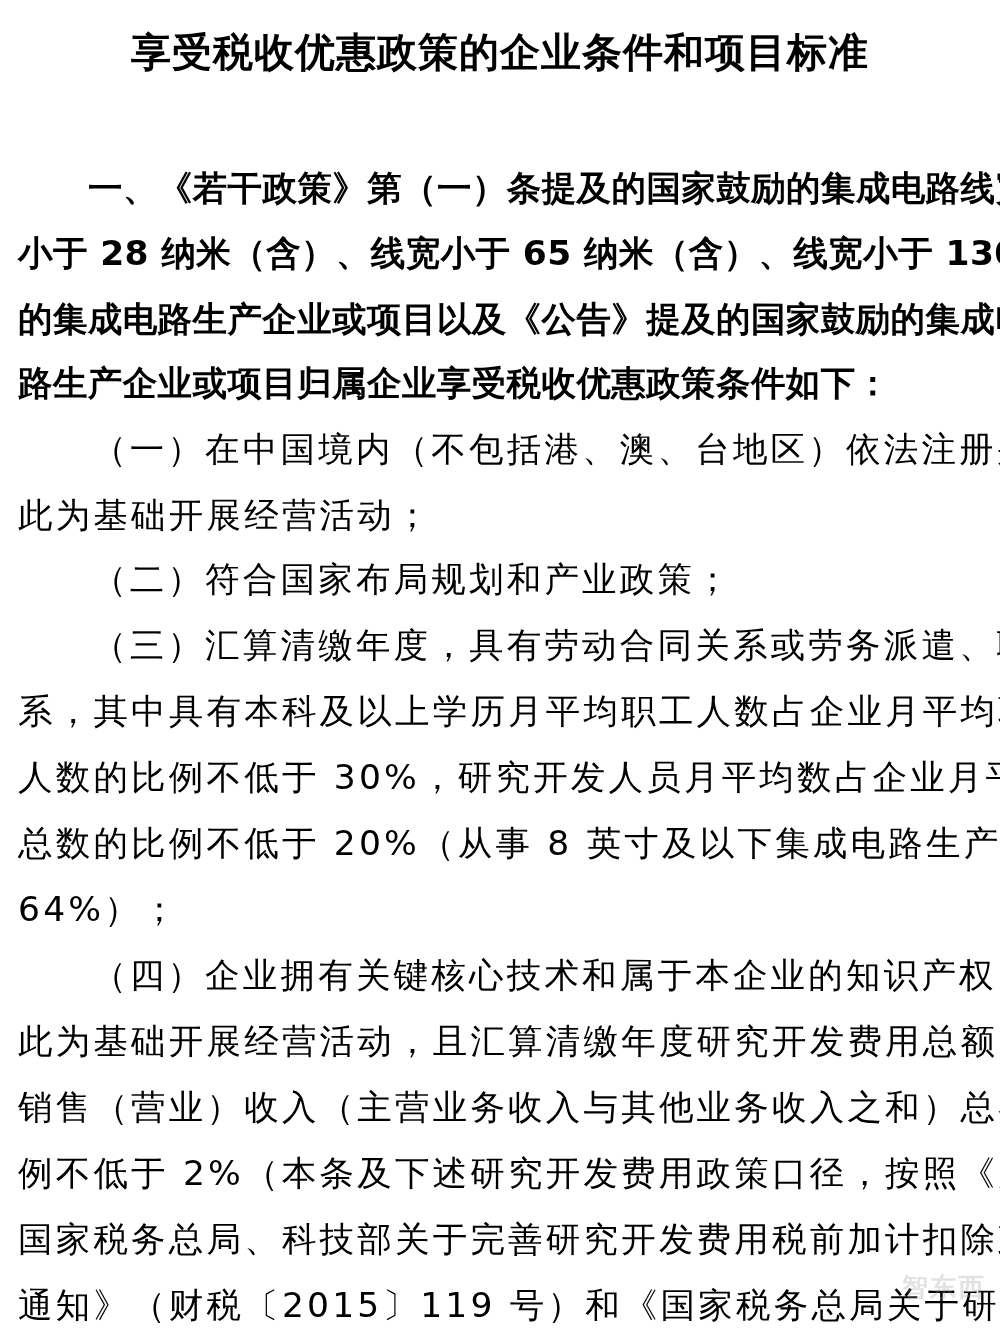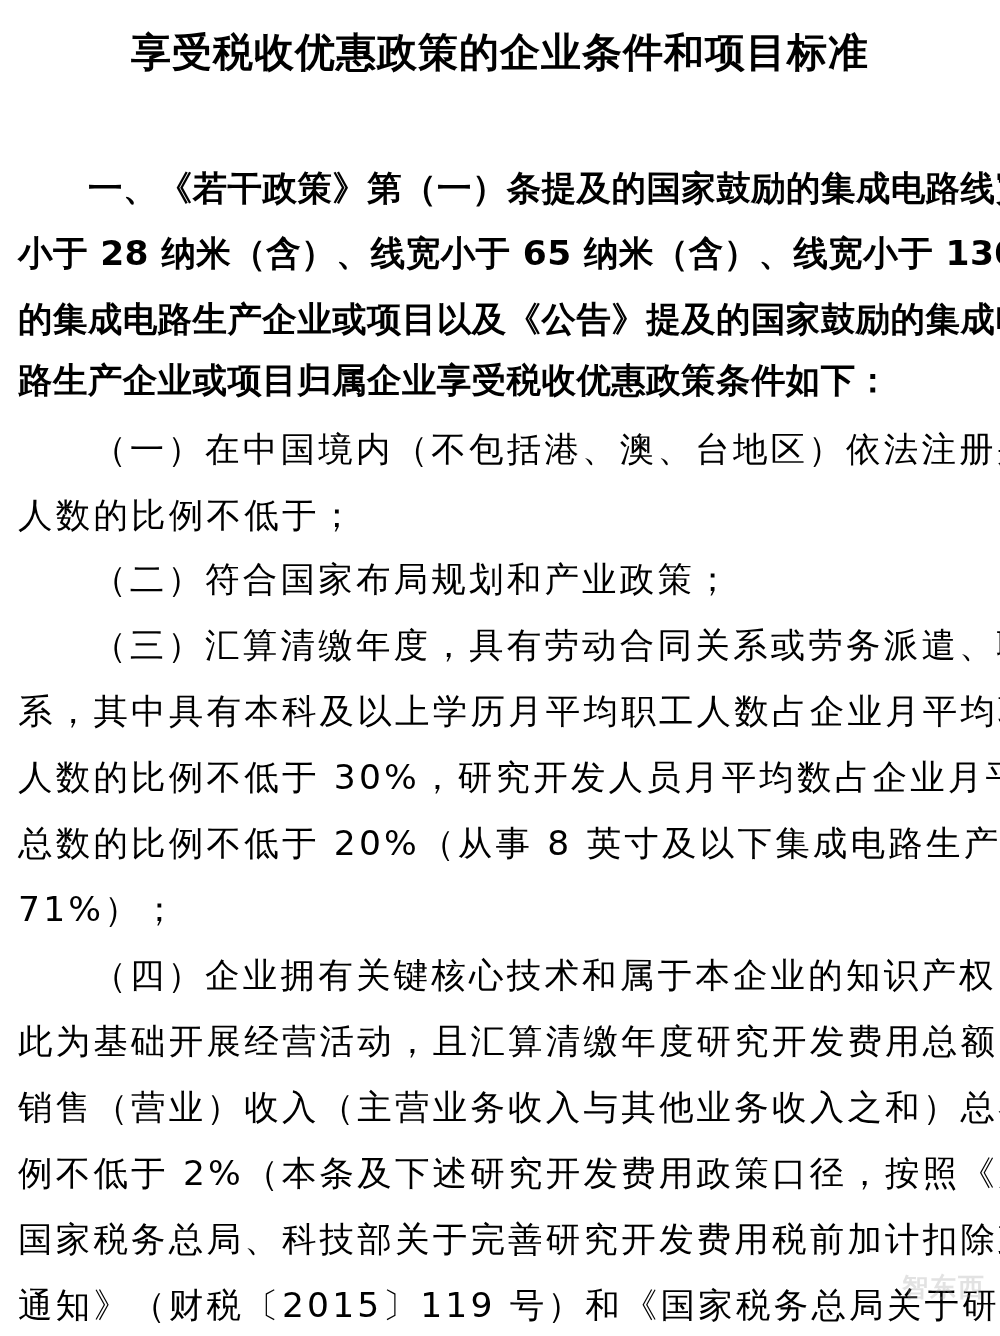--- a/index.html
+++ b/index.html
@@ -77,32 +77,32 @@
 </head>
 <body>
 
 <div class="doc">
 
   <div class="title">享受税收优惠政策的企业条件和项目标准</div>
 
   <div class="line bold indent" style="top:155px;">一、《若干政策》第（一）条提及的国家鼓励的集成电路线宽</div>
   <div class="line bold" style="top:220px;">小于 28 纳米（含）、线宽小于 65 纳米（含）、线宽小于 130 纳米（含）</div>
   <div class="line bold" style="top:286px;">的集成电路生产企业或项目以及《公告》提及的国家鼓励的集成电</div>
-  <div class="line bold" style="top:350px;font-family:Liberation Mono, monospace;">路生产企业或项目归属企业享受税收优惠政策条件如下：</div>
+  <div class="line bold" style="top:350px;">路生产企业或项目归属企业享受税收优惠政策条件如下：</div>
 
   <div class="line light indent" style="top:416px;">（一）在中国境内（不包括港、澳、台地区）依法注册并具有</div>
-  <div class="line light" style="top:482px;">人数的比例不低于；</div>
+  <div class="line light" style="top:482px;">此为基础开展经营活动；</div>
 
   <div class="line light indent" style="top:546px;">（二）符合国家布局规划和产业政策；</div>
 
   <div class="line light indent" style="top:612px;">（三）汇算清缴年度，具有劳动合同关系或劳务派遣、聘用关</div>
   <div class="line light" style="top:678px;">系，其中具有本科及以上学历月平均职工人数占企业月平均职工总</div>
   <div class="line light" style="top:744px;">人数的比例不低于 30%，研究开发人员月平均数占企业月平均职工</div>
   <div class="line light" style="top:810px;">总数的比例不低于 20%（从事 8 英寸及以下集成电路生产的不低于</div>
-  <div class="line light" style="top:876px;">71%）；</div>
+  <div class="line light" style="top:876px;">64%）；</div>
 
   <div class="line light indent" style="top:942px;">（四）企业拥有关键核心技术和属于本企业的知识产权，并以</div>
   <div class="line light" style="top:1008px;">此为基础开展经营活动，且汇算清缴年度研究开发费用总额占企业</div>
   <div class="line light" style="top:1074px;">销售（营业）收入（主营业务收入与其他业务收入之和）总额的比</div>
   <div class="line light" style="top:1140px;">例不低于 2%（本条及下述研究开发费用政策口径，按照《财政部、</div>
   <div class="line light" style="top:1206px;">国家税务总局、科技部关于完善研究开发费用税前加计扣除政策的</div>
   <div class="line light" style="top:1272px;">通知》（财税〔2015〕119 号）和《国家税务总局关于研发费用税前</div>
 
   <div class="watermark">智东西</div>
 </div>

